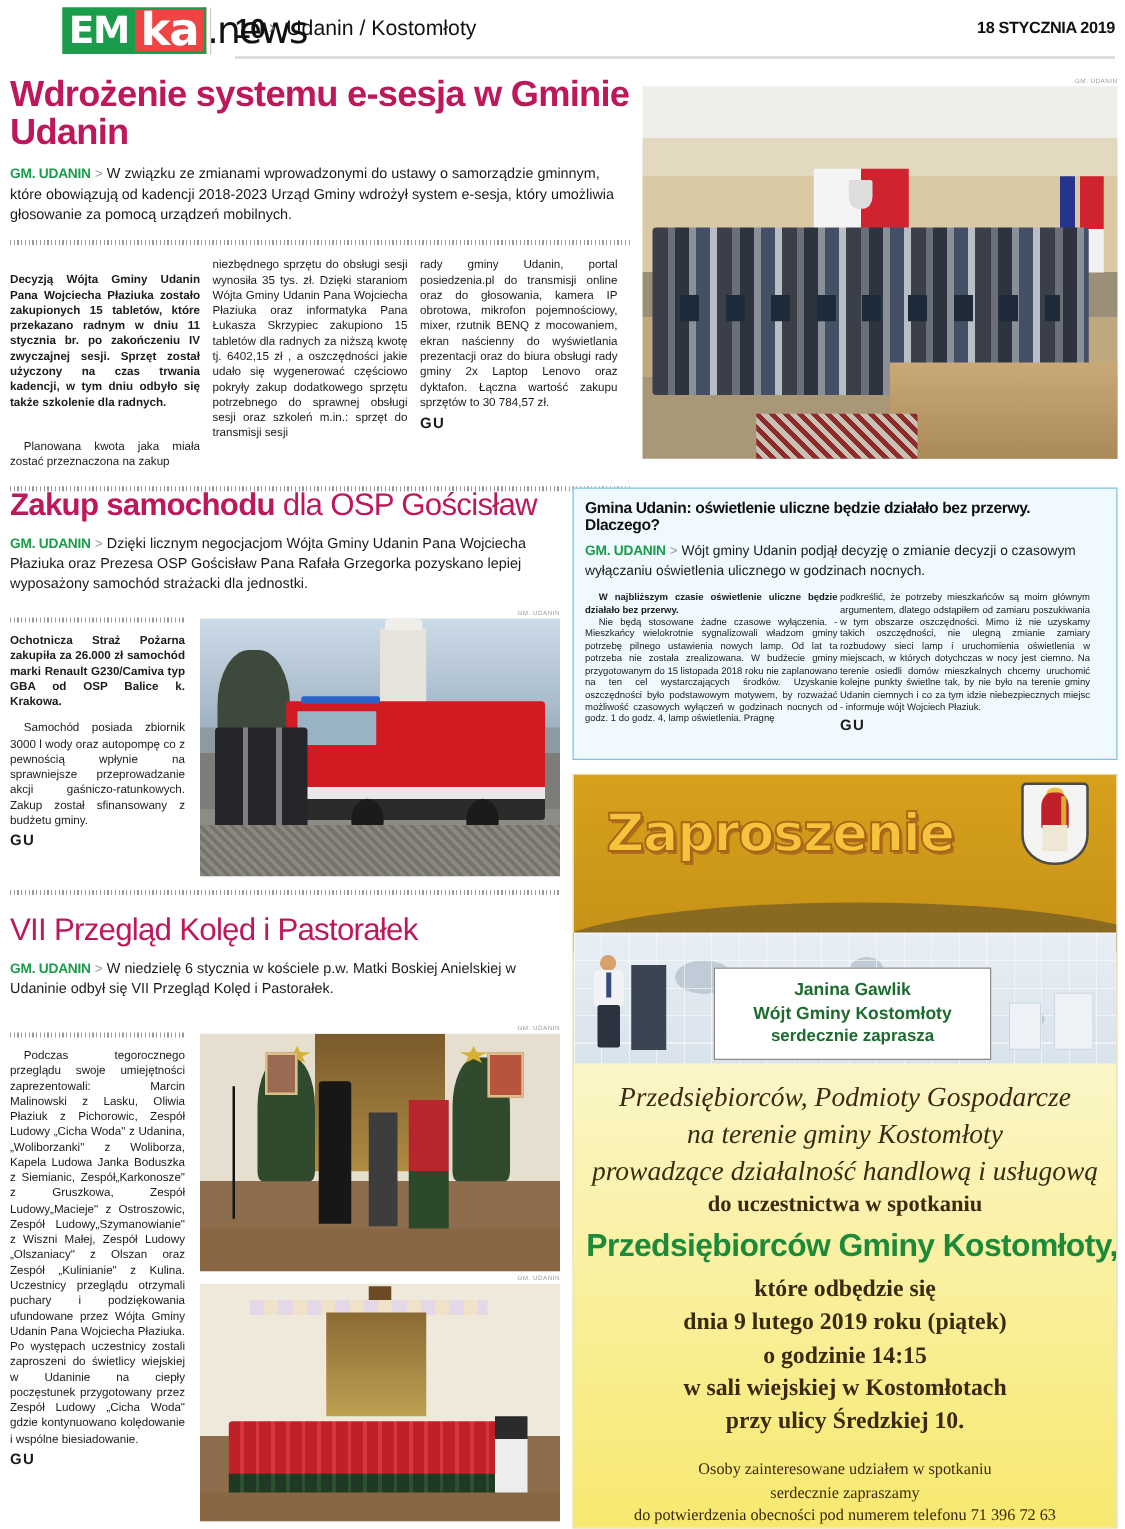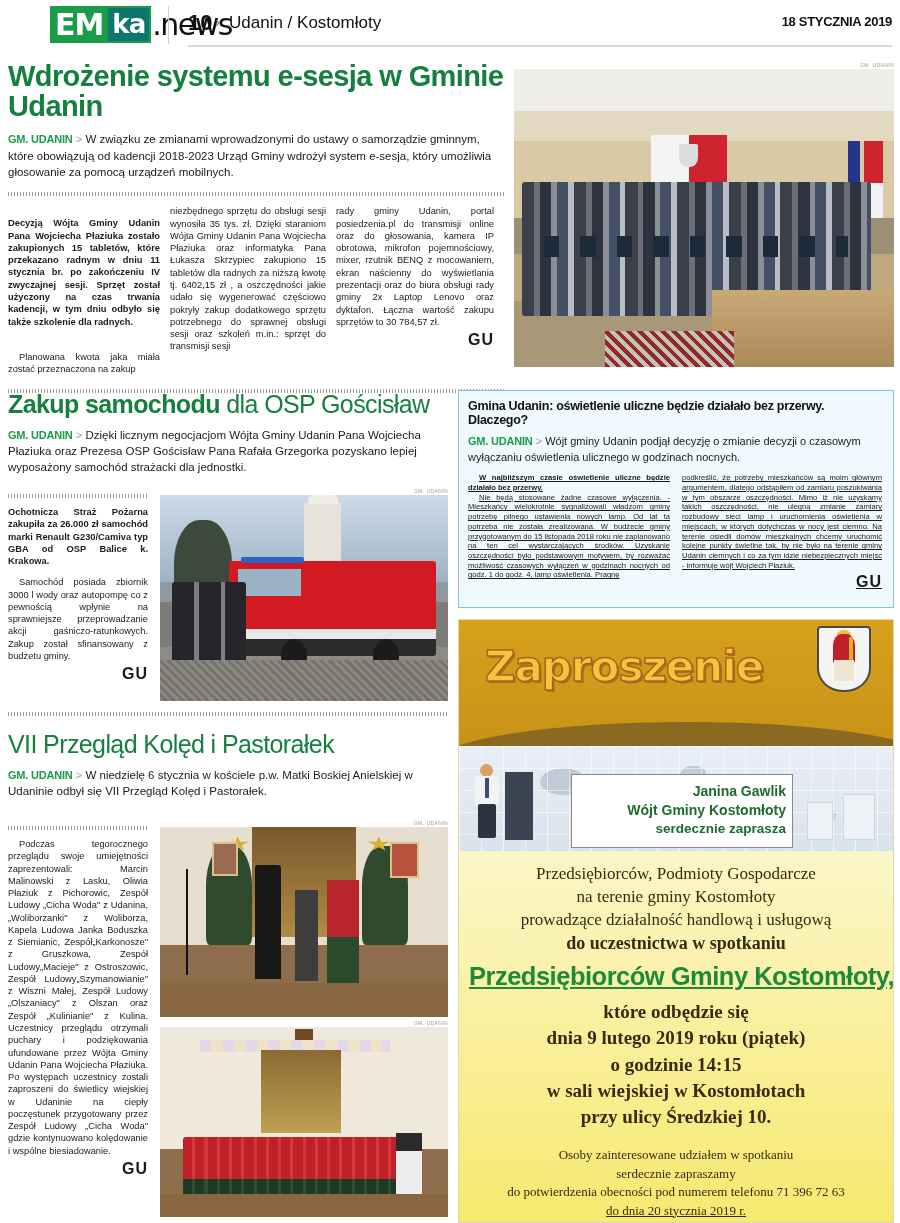--- a/index.html
+++ b/index.html
@@ -14,22 +14,22 @@
 
   
   .masthead { position: absolute; left: 0; top: 0; width: 900px; height: 52px; }
   .logo { position: absolute; left: 8px; top: 6px; display: flex; align-items: center; height: 36px; padding-left: 42px; }
   .logo-em {
     background: #1a9c4a; color: #ffffff; font-weight: bold;
     font-size: 30px; line-height: 33px; padding: 0 3px; letter-spacing: -1px;
     border: 2px solid #1a9c4a; font-family: "DejaVu Sans", sans-serif;
   }
   .logo-ka {
-    background: #0f766e; color: #ffffff; font-weight: bold;
-    font-size: 26px; line-height: 33px; padding: 0 4px; letter-spacing: -1px;
+    background: #ef4444; color: #ffffff; font-weight: bold;
+    font-size: 36px; line-height: 33px; padding: 0 4px; letter-spacing: -1px;
     border: 2px solid #1a9c4a; border-left: none; font-family: "DejaVu Sans", sans-serif;
   }
   .logo-news {
     color: #111111; font-size: 30px; line-height: 33px; margin-left: 1px;
     font-family: "DejaVu Sans", sans-serif; letter-spacing: -1.5px;
   }
   .mast-sep { position: absolute; left: 168px; top: 6px; width: 1px; height: 38px; background: #cfcfcf; }
   .mast-page-no {
     position: absolute; left: 188px; top: 10px; font-size: 22px; font-weight: bold; color: #111;
   }
@@ -38,30 +38,30 @@
     position: absolute; left: 229px; top: 13px; font-size: 17px; color: #111;
     font-family: "Liberation Sans", sans-serif;
   }
   .mast-date {
     position: absolute; right: 8px; top: 14px; font-size: 13px; font-weight: bold;
     letter-spacing: -0.3px; color: #111;
   }
   .mast-rule { position: absolute; left: 188px; top: 45px; width: 704px; height: 2px; background: #d8d8d8; }
 
   
-  .hl { font-weight: bold; color: #15803d; letter-spacing: -0.6px; line-height: 1.02; }
+  .hl { font-weight: bold; color: #be185d; letter-spacing: -0.6px; line-height: 1.02; }
   .hl-light { font-weight: normal; }
   .lead { font-size: 11.5px; line-height: 1.42; color: #1a1a1a; }
   .tag { color: #1a9c4a; font-weight: bold; font-size: 11px; letter-spacing: -0.2px; }
   .chev { color: #9a9a9a; font-size: 11px; }
   .dotrule { height: 4px; background-image: repeating-linear-gradient(to right,#9a9a9a 0 1px,transparent 1px 3px); }
   .body-txt { font-size: 9.3px; line-height: 1.32; text-align: justify; color: #1b1b1b; }
   .body-txt.bold { font-weight: bold; margin-top: 12px; }
   .indent { text-indent: 11px; }
-  .sig { text-align: right; font-weight: bold; font-size: 16px; letter-spacing: 1px; padding-top: 3px; }
+  .sig { text-align: left; font-weight: bold; font-size: 12px; letter-spacing: 1px; padding-top: 3px; }
   .credit { font-size: 5px; color: #9a9a9a; letter-spacing: 0.4px; text-align: right; }
 
   
   .photo { position: relative; overflow: hidden; background: #c9c9c9; }
 
   
   .p1 { background:
       linear-gradient(to bottom, #efeee9 0 14%, #e3d8c0 14% 24%, #d9c9a4 24% 50%, #9c8f77 50% 62%, #bfa87e 62% 78%, #a89878 78% 100%);
   }
   .p1 .flagwall { position:absolute; left:36%; top:22%; width:20%; height:22%;
@@ -181,32 +181,32 @@
   .ad-mid .man2 { position:absolute; left:14px; top:18px; width:28px; height:74px; }
   .ad-mid .man2 .head { position:absolute; left:7px; top:0; width:13px; height:13px; background:#d9a06a; border-radius:50%; }
   .ad-mid .man2 .torso { position:absolute; left:2px; top:12px; width:24px; height:30px; background:#f2f3f5; border-radius:4px; }
   .ad-mid .man2 .tie { position:absolute; left:12px; top:14px; width:4px; height:20px; background:#3a4a7a; }
   .ad-mid .man2 .legs { position:absolute; left:5px; top:40px; width:18px; height:34px; background:#2c3340; border-radius:2px; }
   .ad-mid .bar-dark { position:absolute; left:46px; top:26px; width:28px; height:68px; background:#3b4453; }
   .ad-mid .bar-l1 { position:absolute; right:60px; top:56px; width:26px; height:38px; background:#eef2f6; border:1px solid #cfd8e2; }
   .ad-mid .bar-l2 { position:absolute; right:18px; top:48px; width:32px; height:46px; background:#eef2f6; border:1px solid #cfd8e2; }
   .namebox {
     position:absolute; left:112px; top:28px; width:222px; padding:7px 6px 9px;
-    background:#ffffff; border:1px solid #8a8a8a; text-align:right;
+    background:#ffffff; border:1px solid #8a8a8a; text-align:center;
   }
   .namebox div { color:#1d6b2e; font-weight:bold; font-size:14px; line-height:1.34; font-family:"Liberation Sans", sans-serif; }
   .namebox div.small { font-size:13.5px; }
 
   .ad-body {
     position: relative; padding: 12px 10px 10px;
     background: linear-gradient(to bottom,#fbf6c8,#f7e86a);
     text-align:center; font-family:"Liberation Serif", serif; color:#3a2a10;
     height: 392px;
   }
-  .ad-body .l1 { font-size:17px; line-height:1.34; }
+  .ad-body .l1 { font-size:22px; line-height:1.34;font-style:italic; }
   .ad-body .l2 { font-size:18px; font-weight:bold; line-height:1.4; }
   .ad-body .big { font-size:25.5px; font-weight:bold; color:#1d8a3a;
      font-family:"Liberation Sans", sans-serif; line-height:1.2; letter-spacing:-0.5px; white-space:nowrap; }
   .ad-body .l3 { font-size:19px; font-weight:bold; line-height:1.38; }
   .ad-body .foot { font-size:13px; line-height:1.42; }
   .ad-body .uline { text-decoration: underline; }
 </style>
 </head>
 <body>
 
@@ -341,21 +341,21 @@
   </div>
 
   <div class="lightbox" style="left:458px;top:390px;width:436px;height:218px;">
     <div style="padding:8px 9px 0;">
       <div class="lb-hl">Gmina Udanin: oświetlenie uliczne będzie działało bez przerwy. Dlaczego?</div>
       <div class="lead" style="margin-top:7px;font-size:11px;">
         <span class="tag">GM. UDANIN</span>
         <span class="chev">&gt;</span>
         <span>Wójt gminy Udanin podjął decyzję o zmianie decyzji o czasowym wyłączaniu oświetlenia ulicznego w godzinach nocnych.</span>
       </div>
-      <div style="display:flex;gap:12px;margin-top:8px;text-decoration:underline;">
+      <div style="display:flex;gap:2px;margin-top:8px;">
         <div style="width:202px;">
           <div class="lb-body b indent">W najbliższym czasie oświetlenie uliczne będzie działało bez przerwy.</div>
           <div class="lb-body indent">Nie będą stosowane żadne czasowe wyłączenia. - Mieszkańcy wielokrotnie sygnalizowali władzom gminy potrzebę pilnego ustawienia nowych lamp. Od lat ta potrzeba nie została zrealizowana. W budżecie gminy przygotowanym do 15 listopada 2018 roku nie zaplanowano na ten cel wystarczających środków. Uzyskanie oszczędności było podstawowym motywem, by rozważać możliwość czasowych wyłączeń w godzinach nocnych od godz. 1 do godz. 4, lamp oświetlenia. Pragnę</div>
         </div>
         <div style="width:200px;">
           <div class="lb-body">podkreślić, że potrzeby mieszkańców są moim głównym argumentem, dlatego odstąpiłem od zamiaru poszukiwania w tym obszarze oszczędności. Mimo iż nie uzyskamy takich oszczędności, nie ulegną zmianie zamiary rozbudowy sieci lamp i uruchomienia oświetlenia w miejscach, w których dotychczas w nocy jest ciemno. Na terenie osiedli domów mieszkalnych chcemy uruchomić kolejne punkty świetlne tak, by nie było na terenie gminy Udanin ciemnych i co za tym idzie niebezpiecznych miejsc - informuje wójt Wojciech Płaziuk.</div>
           <div class="sig">GU</div>
         </div>
       </div>
     </div>
@@ -387,21 +387,21 @@
         <div>Janina Gawlik</div>
         <div>Wójt Gminy Kostomłoty</div>
         <div class="small">serdecznie zaprasza</div>
       </div>
     </div>
     <div class="ad-body">
       <div class="l1">Przedsiębiorców, Podmioty Gospodarcze</div>
       <div class="l1">na terenie gminy Kostomłoty</div>
       <div class="l1">prowadzące działalność handlową i usługową</div>
       <div class="l2">do uczestnictwa w spotkaniu</div>
-      <div class="big" style="margin:5px 0 7px;text-decoration:underline;">Przedsiębiorców Gminy Kostomłoty,</div>
+      <div class="big" style="margin:5px 0 7px;">Przedsiębiorców Gminy Kostomłoty,</div>
       <div class="l3">które odbędzie się</div>
       <div class="l3">dnia 9 lutego 2019 roku (piątek)</div>
       <div class="l3">o godzinie 14:15</div>
       <div class="l3">w sali wiejskiej w Kostomłotach</div>
       <div class="l3">przy ulicy Średzkiej 10.</div>
       <div class="foot" style="margin-top:16px;">Osoby zainteresowane udziałem w spotkaniu</div>
       <div class="foot">serdecznie zapraszamy</div>
       <div class="foot">do potwierdzenia obecności  pod numerem telefonu 71 396 72 63</div>
       <div class="foot uline">do dnia 20 stycznia 2019 r.</div>
     </div>

